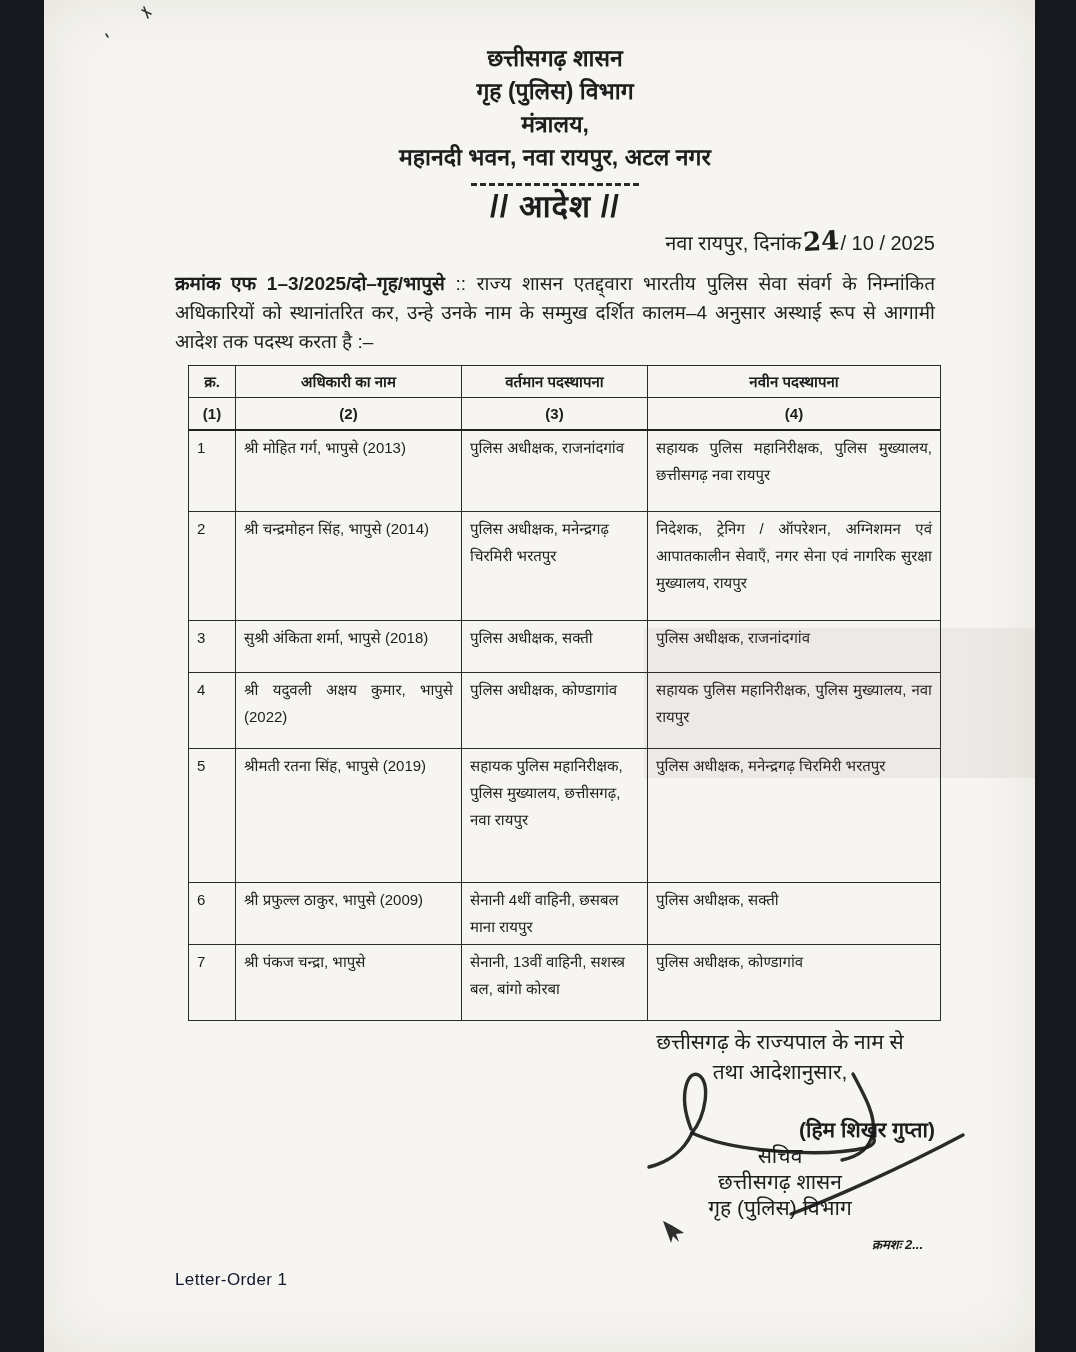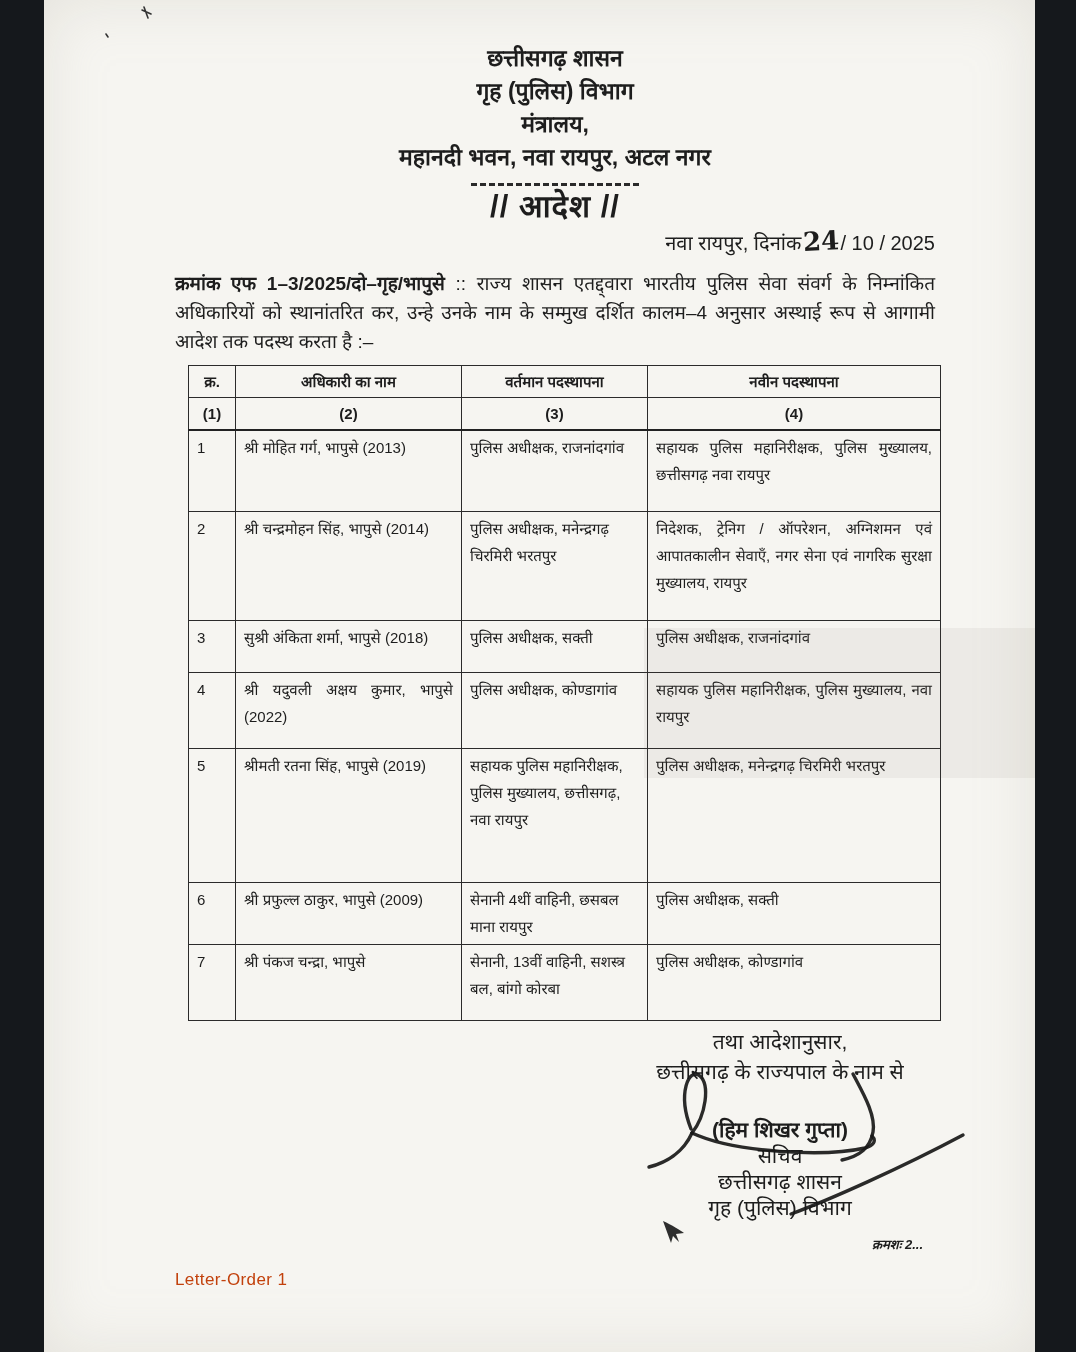--- a/index.html
+++ b/index.html
@@ -31,24 +31,24 @@
   thead th { font-weight:700; text-align:center; line-height:27px; padding:2px 4px; }
   thead tr.sub th { border-bottom:2.2px solid #222; font-weight:700; }
   td.sno { text-align:left; }
   td.name, td.newp { text-align:justify; }
   td.cur { text-align:left; }
   tr.r1 td{height:74px} tr.r2 td{height:102px} tr.r3 td{height:45px}
   tr.r4 td{height:69px} tr.r5 td{height:127px} tr.r6 td{height:55px} tr.r7 td{height:69px}
   .signoff { margin-left:450px; width:310px; margin-top:6px; position:relative; text-align:center; font-size:21px; line-height:30px; }
   .signoff .nowrap { white-space:nowrap; }
   .sig-space { height:30px; }
-  .sig-name { font-weight:700; font-size:21px; line-height:26px; white-space:nowrap; }
+  .sig-name { font-weight:700; font-size:21px; line-height:26px; white-space:nowrap;text-align:right; }
   .sig-line { line-height:26px; white-space:nowrap; }
   .continued { text-align:right; font-style:italic; font-weight:600; font-size:13px; margin-top:9px; padding-right:12px; }
-  .letter-order { position:absolute; left:131px; top:1270px; font-size:17px; letter-spacing:0.4px; color:#c2410c; }
+  .letter-order { position:absolute; left:131px; top:1270px; font-size:17px; letter-spacing:0.4px; color:#0f172a; }
   .sig-ink { position:absolute; left:-12px; top:44px; overflow:visible; pointer-events:none; }
   .sig-ink path { fill:none; stroke:#181818; stroke-width:3.4; stroke-linecap:round; opacity:0.92; }
   .sig-ink path.fillmark { fill:#181818; stroke:none; opacity:0.9; }
   .topmarks { position:absolute; left:28px; top:2px; pointer-events:none; }
   .topmarks path { fill:none; stroke:#333; stroke-width:1.6; stroke-linecap:round; }
 </style>
 </head>
 <body>
 
 <div class="page">
@@ -138,22 +138,22 @@
         <tr class="r7">
           <td class="sno">7</td>
           <td class="name">श्री पंकज चन्द्रा, भापुसे</td>
           <td class="cur">सेनानी, 13वीं वाहिनी, सशस्त्र बल, बांगो कोरबा</td>
           <td class="newp">पुलिस अधीक्षक, कोण्डागांव</td>
         </tr>
       </tbody>
     </table>
 
     <div class="signoff">
+      <div class="nowrap">छत्तीसगढ़ के राज्यपाल के नाम से</div>
       <div class="nowrap">तथा आदेशानुसार,</div>
-      <div class="nowrap">छत्तीसगढ़ के राज्यपाल के नाम से</div>
       <div class="sig-space"></div>
       <div class="sig-name">(हिम शिखर गुप्ता)</div>
       <div class="sig-line">सचिव</div>
       <div class="sig-line">छत्तीसगढ़ शासन</div>
       <div class="sig-line">गृह (पुलिस) विभाग</div>
       <div class="continued">क्रमशः 2...</div>
 
       <svg class="sig-ink" width="380" height="190" viewBox="0 0 380 190">
         <path d="M 78 58 C 64 22, 76 -4, 87 5 C 97 14, 93 44, 79 62"></path>
         <path d="M 79 62 C 70 82, 52 92, 36 96"></path>

